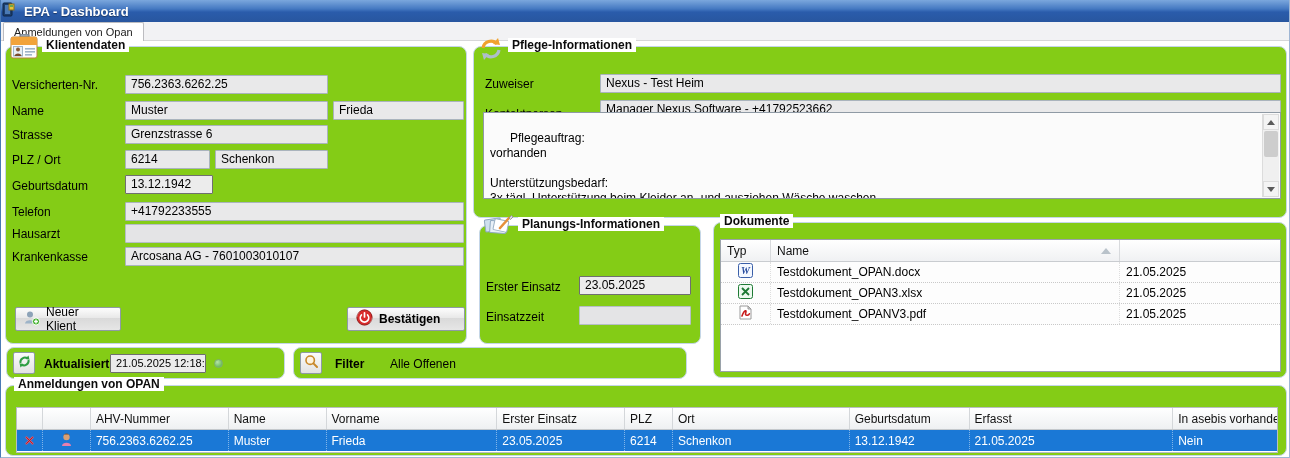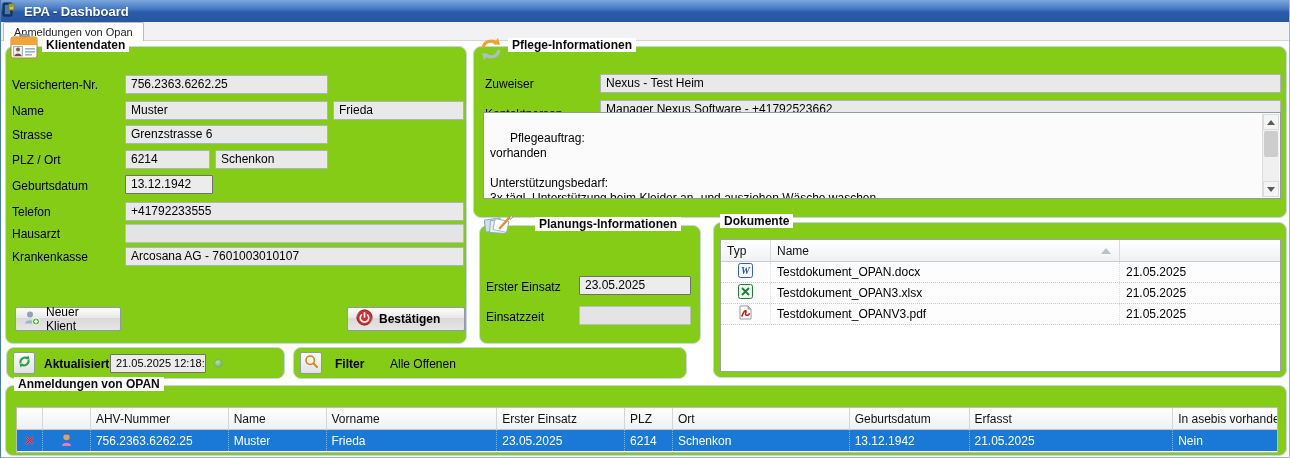--- a/index.html
+++ b/index.html
@@ -228,21 +228,21 @@
   <div class="group" style="left:478px; top:225px; width:222px; height:119px;">
     <span class="group-icon" style="left:2px; top:-14px;">
       <svg width="32" height="28" viewBox="0 0 32 28">
         <rect x="3" y="7" width="16" height="12" rx="1" fill="#cfe0ee" stroke="#8fa8c0" transform="rotate(-8 11 13)"></rect>
         <rect x="8" y="9" width="16" height="12" rx="1" fill="#e8f0f8" stroke="#8fa8c0" transform="rotate(4 16 15)"></rect>
         <rect x="12" y="8" width="14" height="11" rx="1" fill="#ffffff" stroke="#9ab0c4" transform="rotate(12 19 13)"></rect>
         <path d="M18 16 L27 6" stroke="#e6903c" stroke-width="2.6" stroke-linecap="round"></path>
         <path d="M27 6 l2.5-2.5 1.5 1.5 -2.5 2.5 z" fill="#d8d8d8" stroke="#999"></path>
       </svg>
     </span>
-    <span class="group-title" style="left:55px;">Planungs-Informationen</span>
+    <span class="group-title" style="left:38px;">Planungs-Informationen</span>
 
     <span class="lbl" style="left:6px; top:54px;">Erster Einsatz</span>
     <div class="fld fld-edit" style="left:99px; top:50px; width:112px;">23.05.2025</div>
 
     <span class="lbl" style="left:6px; top:84px;">Einsatzzeit</span>
     <div class="fld fld-dis" style="left:99px; top:80px; width:112px;"></div>
   </div>
 
   <div class="group" style="left:712px; top:222px; width:574px; height:156px;">
     <span class="group-title" style="left:6px;">Dokumente</span>

